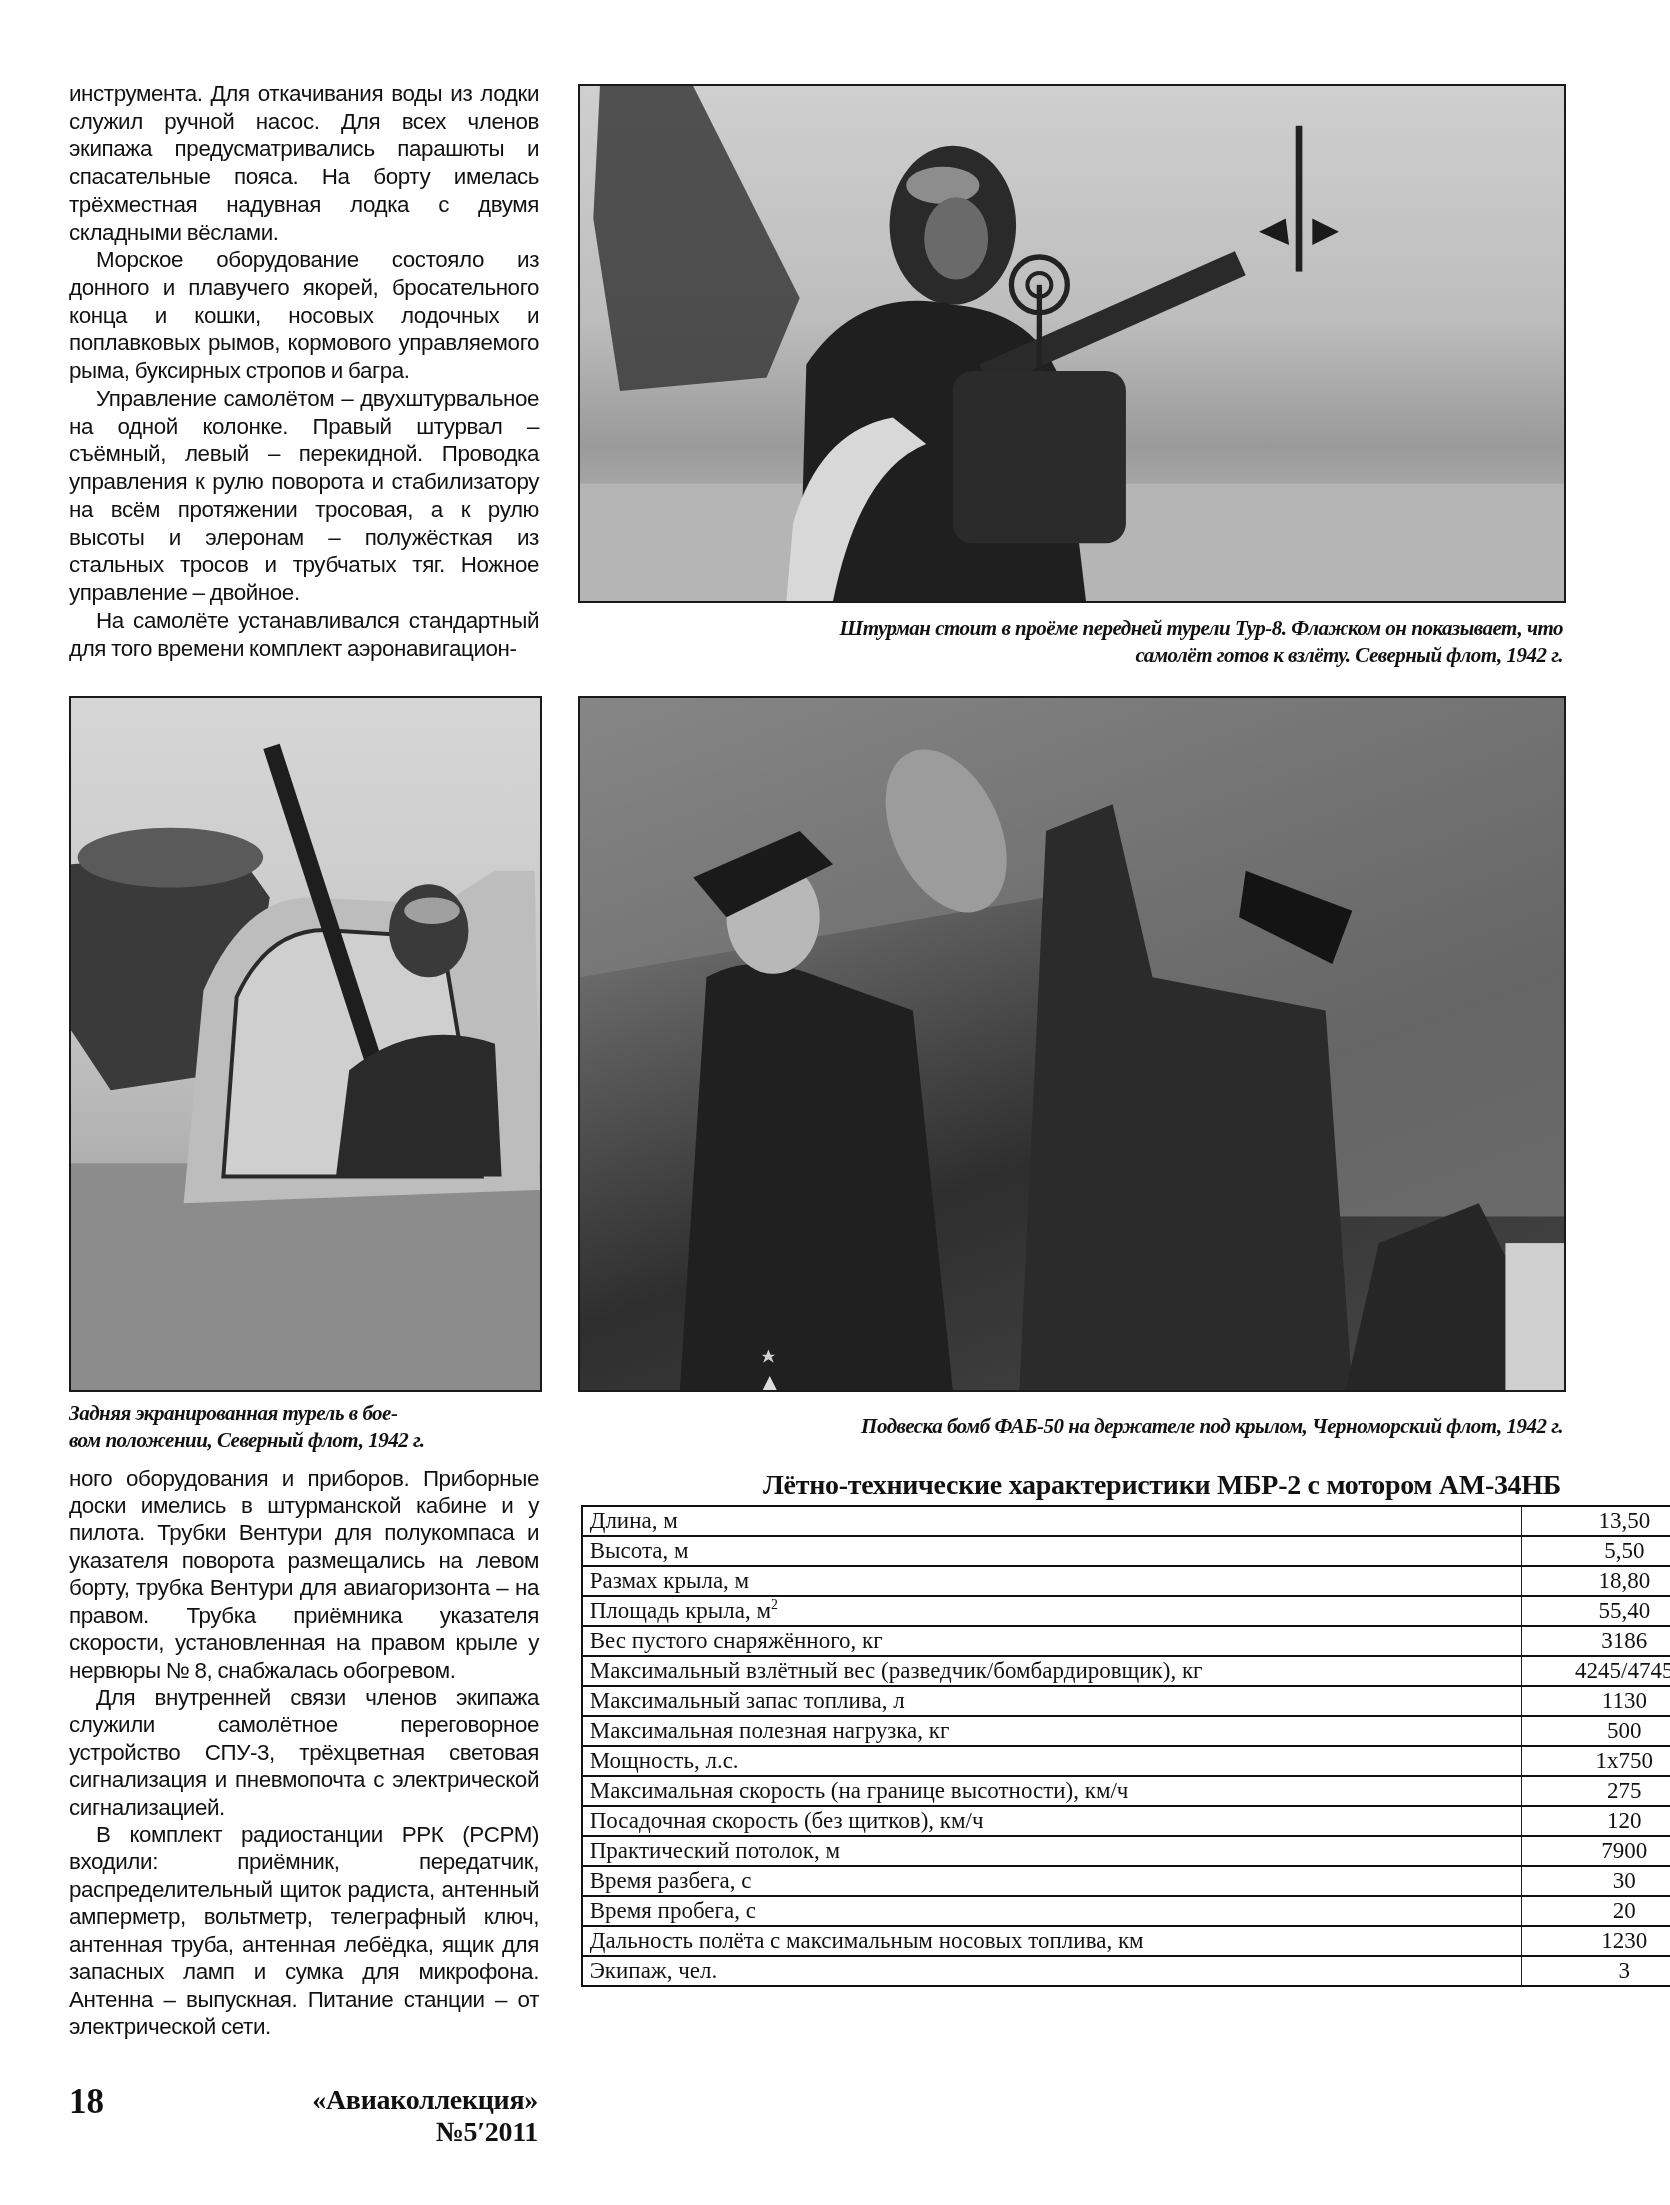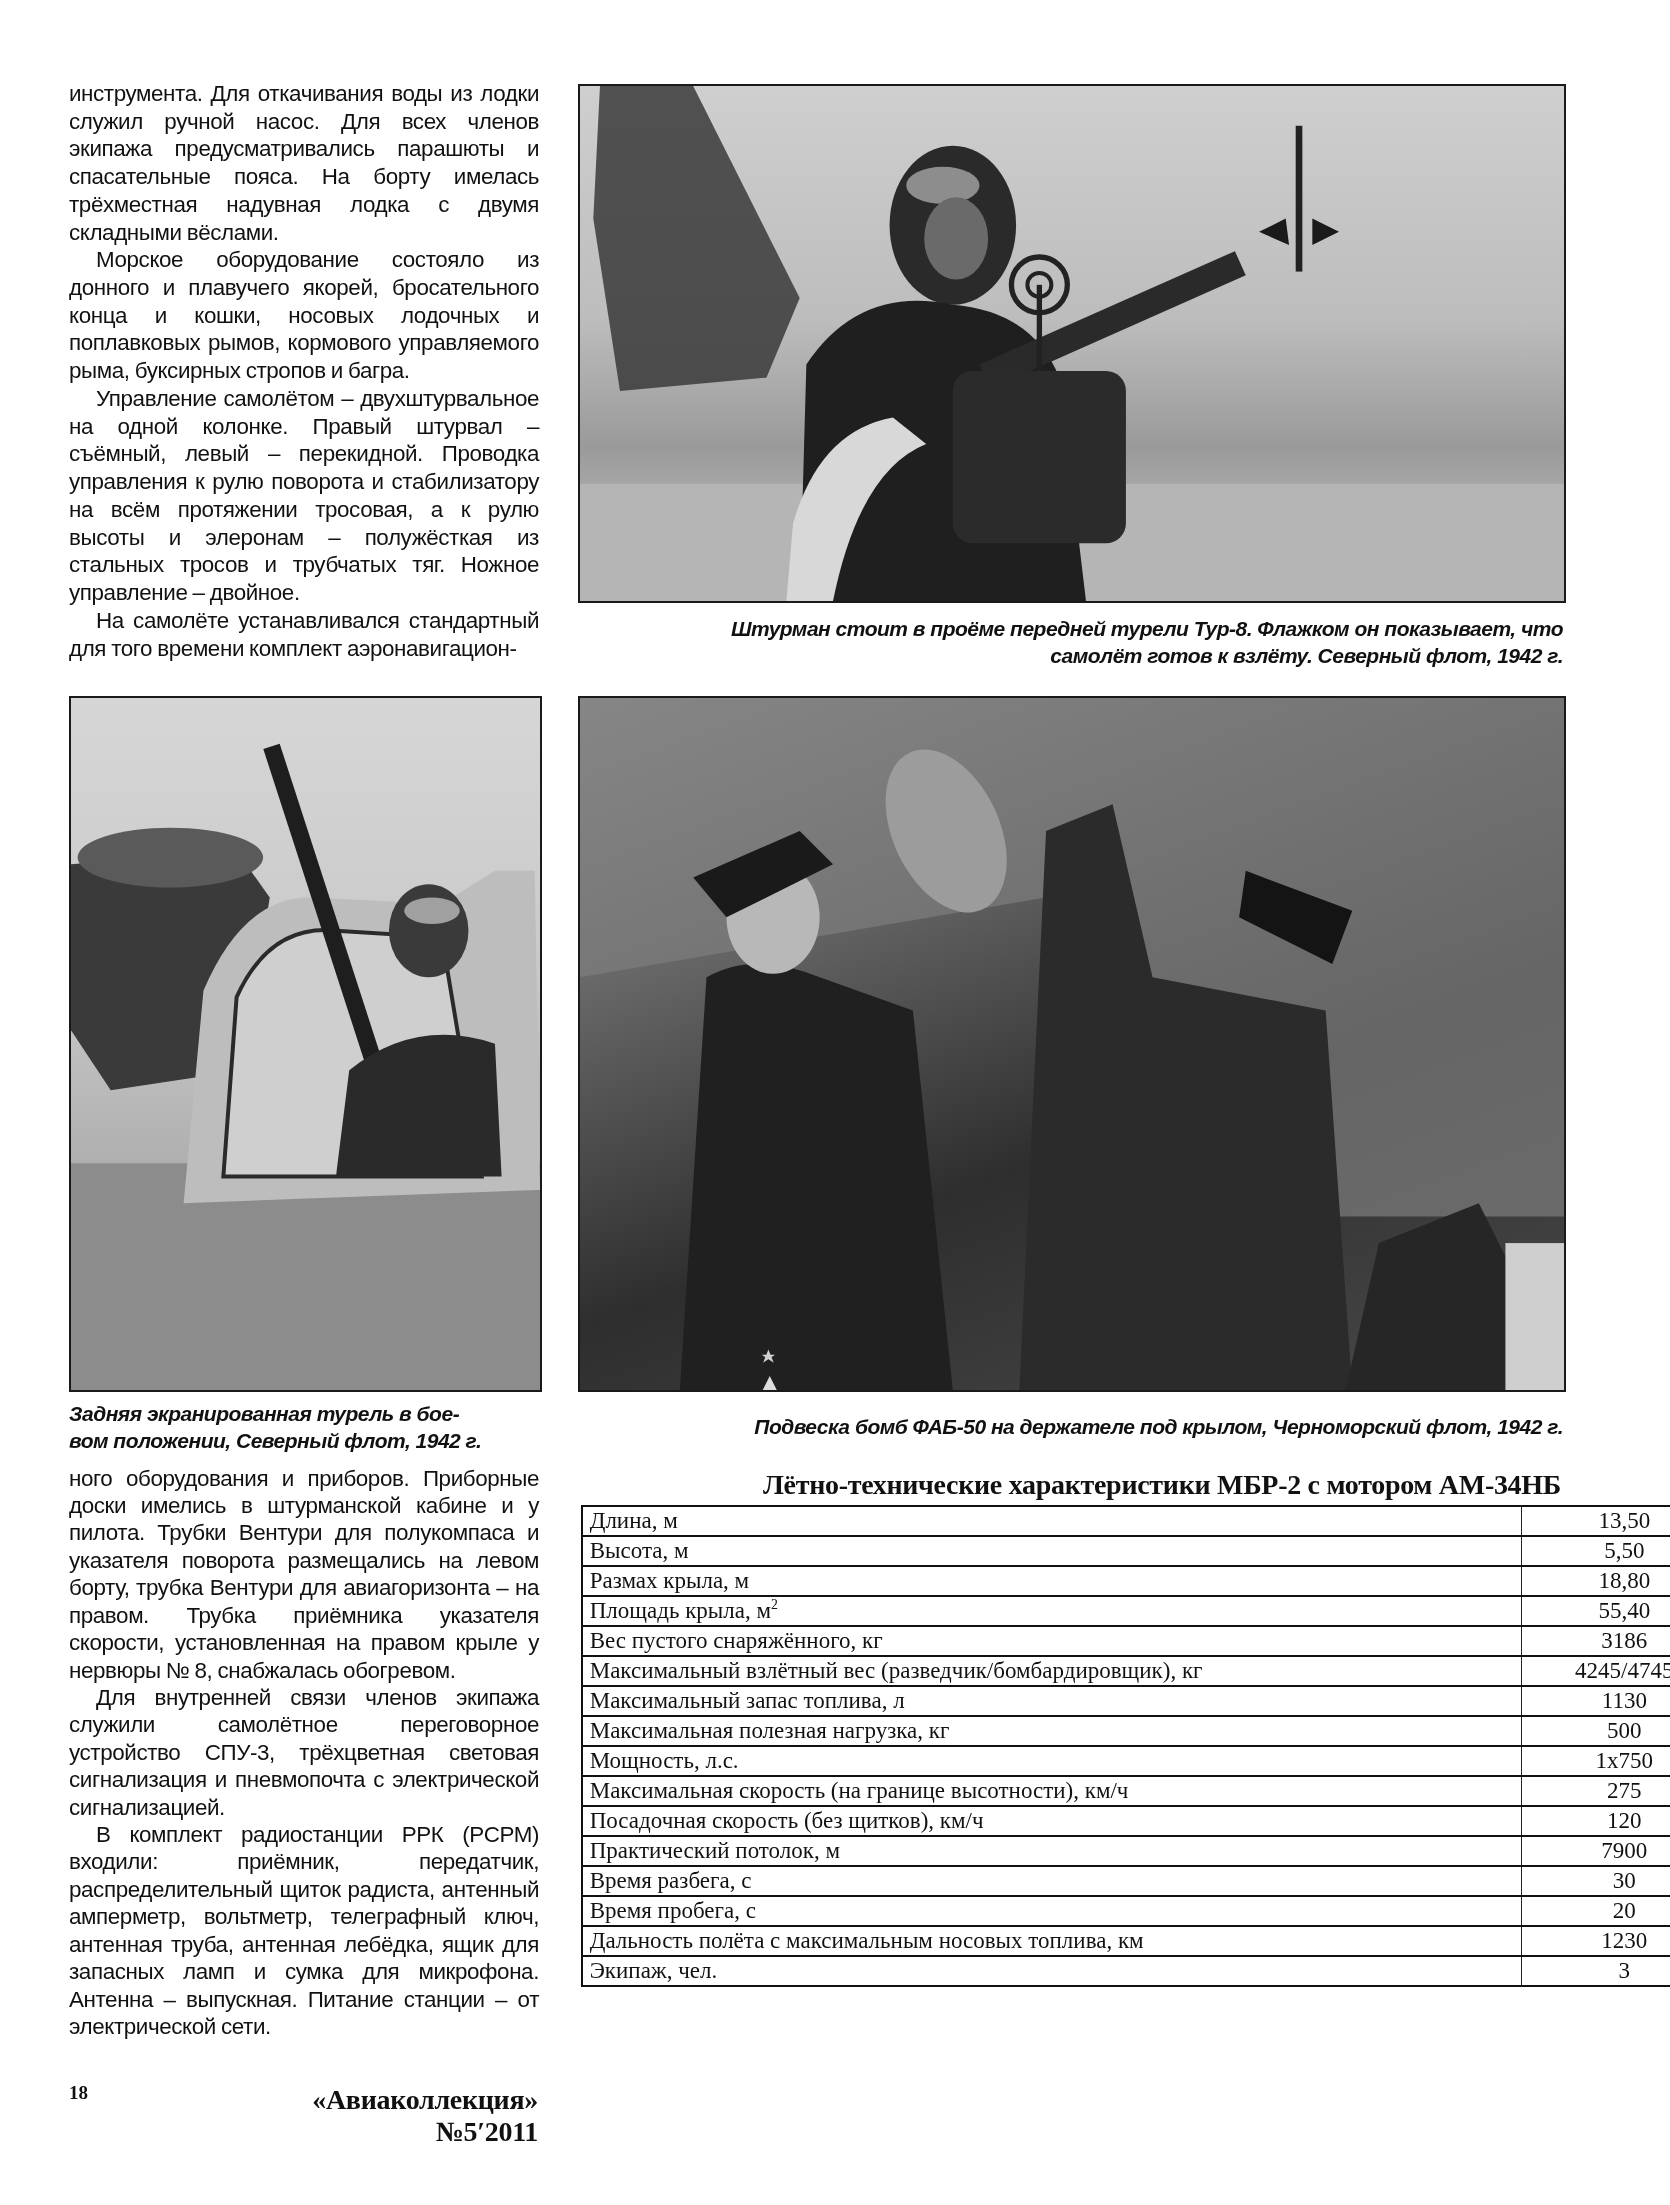--- a/index.html
+++ b/index.html
@@ -23,42 +23,42 @@
   }
   #photo-top { left:578px; top:84px; width:988px; height:519px;
     background: linear-gradient(180deg,#cfcfcf 0%,#bdbdbd 45%,#9a9a9a 70%,#c8c8c8 100%); }
   #photo-left { left:69px; top:696px; width:473px; height:696px;
     background: linear-gradient(180deg,#d6d6d6 0%,#c9c9c9 40%,#a8a8a8 75%,#8f8f8f 100%); }
   #photo-right { left:578px; top:696px; width:988px; height:696px;
     background: linear-gradient(160deg,#9a9a9a 0%,#5a5a5a 35%,#2e2e2e 60%,#4a4a4a 100%); }
   .photo svg { position:absolute; left:0; top:0; width:100%; height:100%; }
 
   .caption {
-    position:absolute; font-family:Liberation Sans, sans-serif; font-weight:bold; font-style:italic;
+    position:absolute; font-family:Liberation Serif, serif; font-weight:bold; font-style:italic;
     font-size:21px; line-height:27px; color:#111; letter-spacing:-0.5px;
   }
   #cap-top { left:581px; top:615px; width:982px; text-align:right; }
   #cap-left { left:69px; top:1400px; width:474px; text-align:left; }
   #cap-right { left:581px; top:1413px; width:982px; text-align:right; }
 
   #table-title {
     position:absolute; left:581px; top:1467px; width:980px; text-align:right;
     font-family:"Liberation Serif", serif; font-weight:bold; font-size:28px; line-height:35px;
     letter-spacing:-0.3px;
   }
   #spec-table {
     position:absolute; left:581px; top:1505px; width:1148px;
     border-collapse:collapse; font-family:"Liberation Serif", serif; font-size:23px;
     border:2px solid #111;
   }
   #spec-table td { border:1.3px solid #222; border-top:2px solid #111; height:28px; padding:0 6.7px; line-height:25.4px; white-space:nowrap; }
   #spec-table td.v { width:192px; text-align:center; }
   sup { font-size:60%; line-height:0; }
 
-  #footer-page { position:absolute; left:69px; top:2082px; font-family:"Liberation Serif", serif; font-weight:bold; font-size:19px; }
+  #footer-page { position:absolute; left:69px; top:2082px; font-family:"Liberation Serif", serif; font-weight:bold; font-size:35px; }
   #footer-mag { position:absolute; left:224px; top:2084px; width:314px; text-align:right; font-family:"Liberation Serif", serif; font-weight:bold; font-size:28px; letter-spacing:-0.3px; }
 </style>
 </head>
 <body>
 
 <div id="text-top" class="col-text" style="transform: scaleY(0.990836);">
   <p>инструмента. Для откачивания воды из лодки служил ручной насос. Для всех членов экипажа предусматривались парашюты и спасательные пояса. На борту имелась трёхместная надувная лодка с двумя складными вёслами.</p>
   <p class="ind">Морское оборудование состояло из донного и плавучего якорей, бросательного конца и кошки, носовых лодочных и поплавковых рымов, кормового управляемого рыма, буксирных стропов и багра.</p>
   <p class="ind">Управление самолётом – двухштурвальное на одной колонке. Правый штурвал – съёмный, левый – перекидной. Проводка управления к рулю поворота и стабилизатору на всём протяжении тросовая, а к рулю высоты и элеронам – полужёсткая из стальных тросов и трубчатых тяг. Ножное управление – двойное.</p>
   <p class="ind">На самолёте устанавливался стандартный для того времени комплект аэронавигацион-</p>

